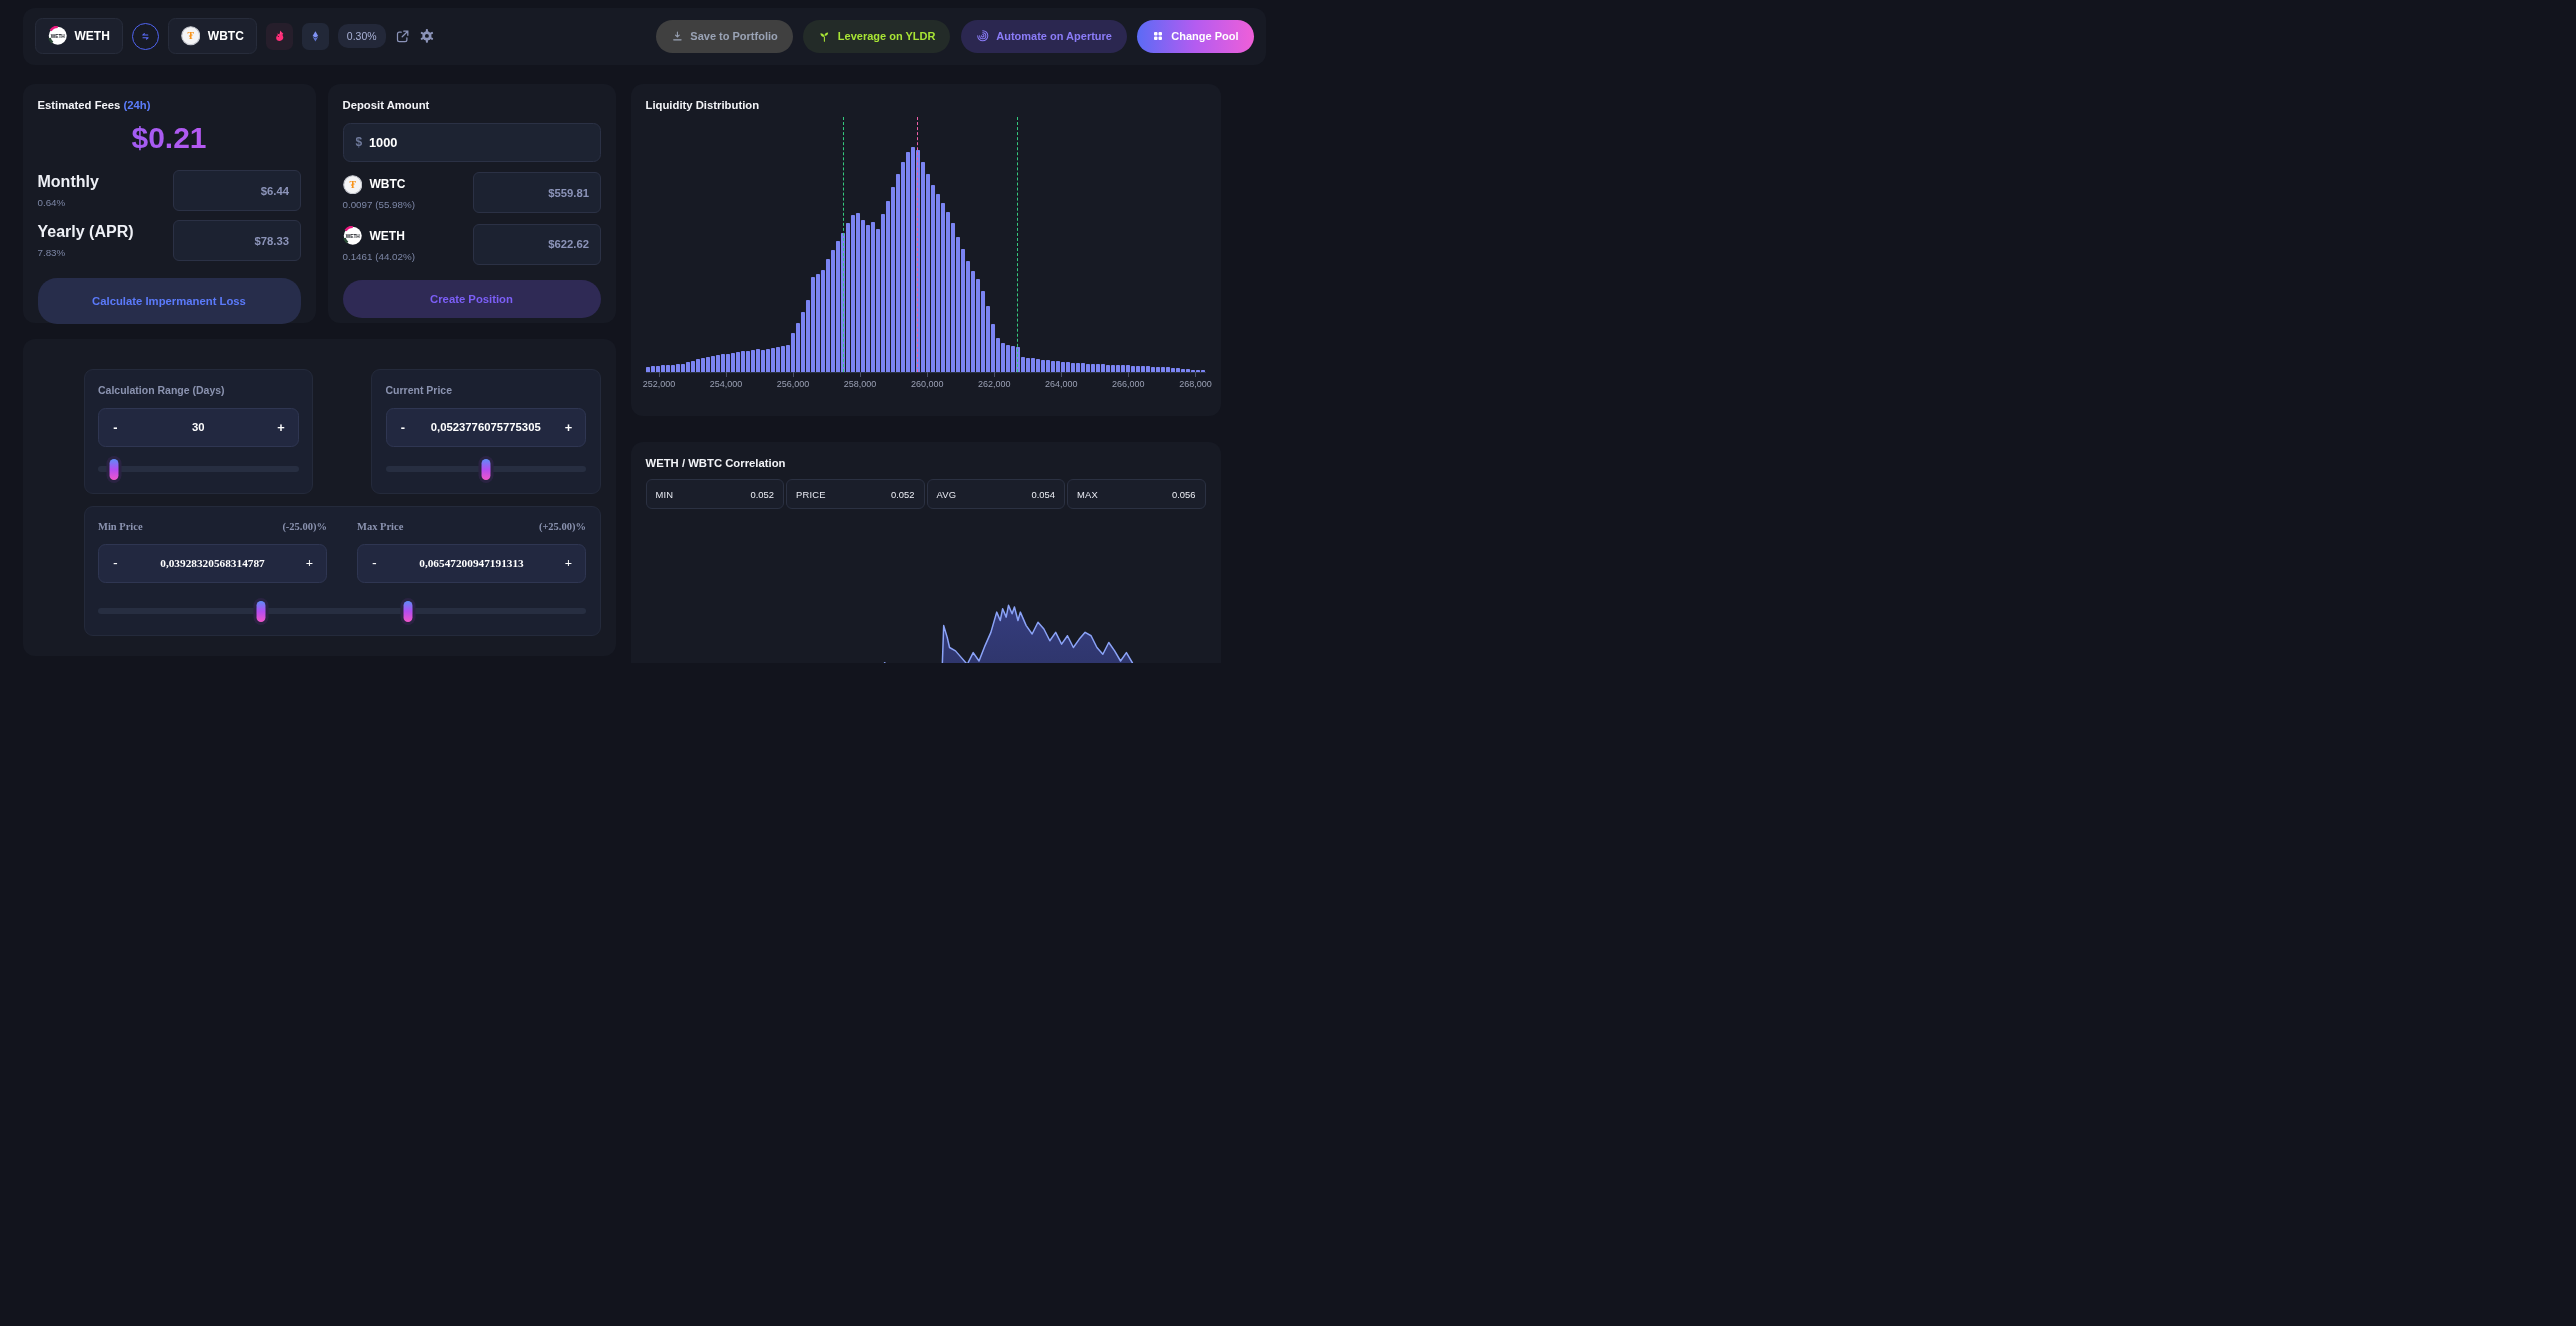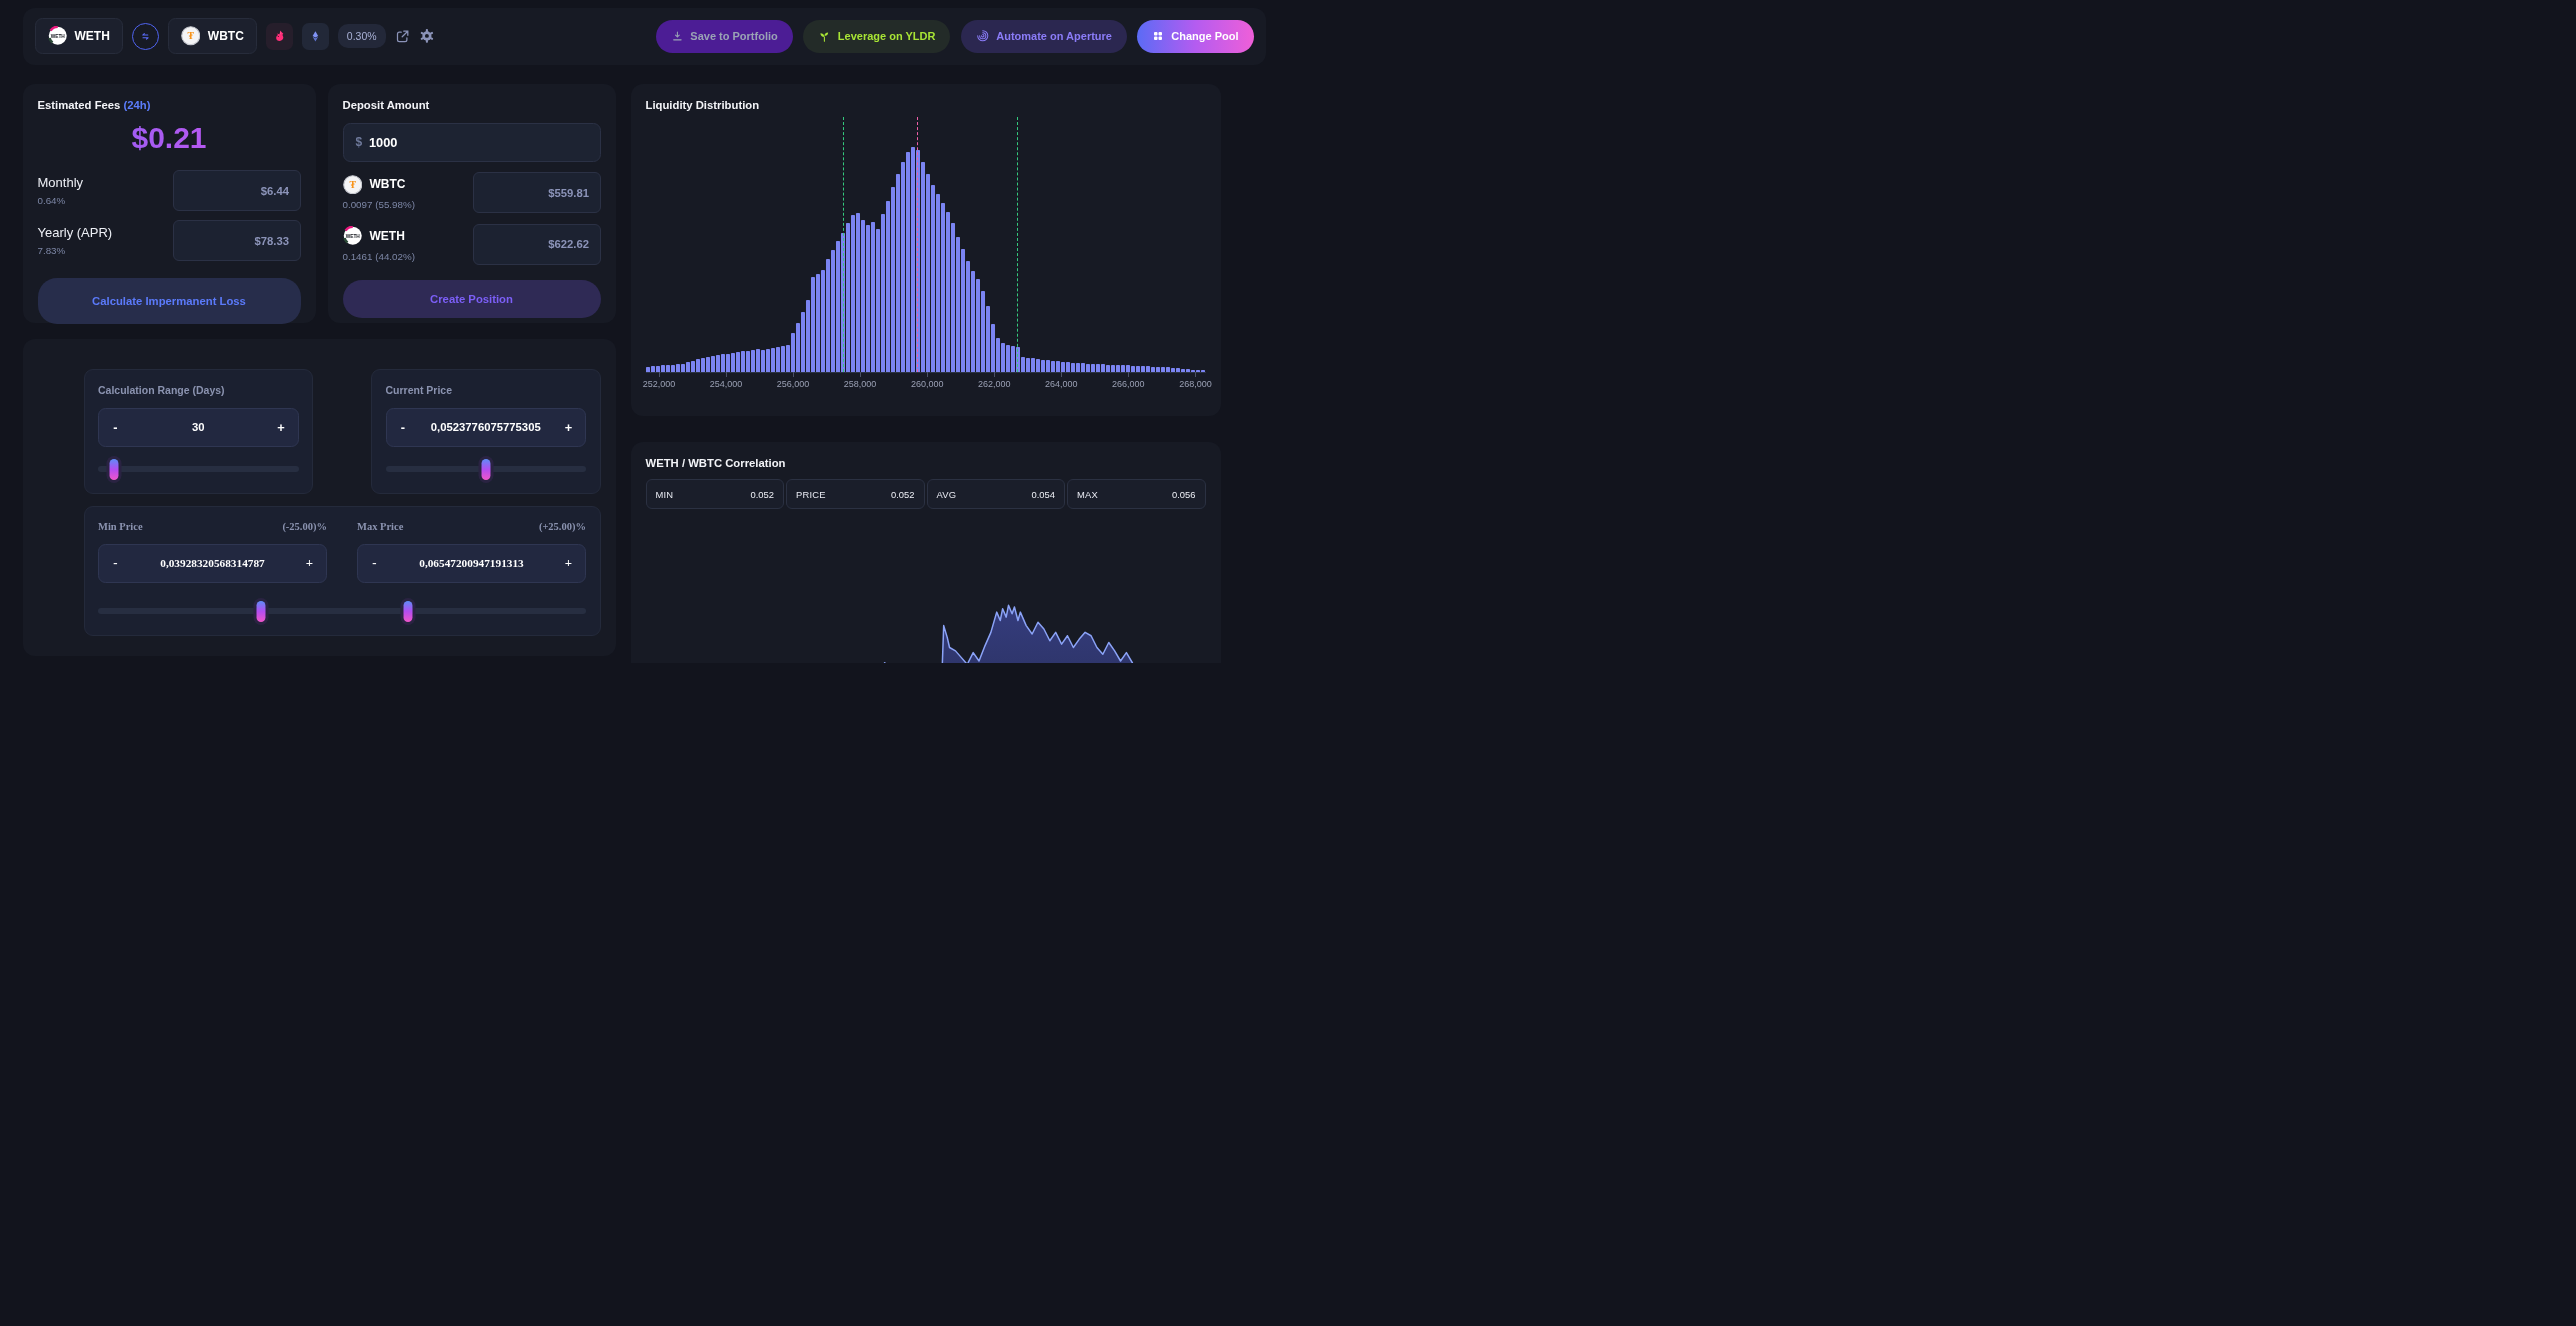--- a/index.html
+++ b/index.html
@@ -39,21 +39,21 @@
     height:24px; border-radius:10px; background:#232839; color:#a9b1d6;
     font-size:10.5px; display:flex; align-items:center; padding:0 9px;
   }
   .bar-icon-btn { background:none; border:none; cursor:pointer; display:flex; align-items:center; }
   .topbar-right { display:flex; align-items:center; gap:10.5px; }
   .pill-btn {
     height:33px; border:none; border-radius:16.5px; padding:0 15px;
     display:flex; align-items:center; gap:6.8px; font-weight:bold; font-size:11px;
     cursor:pointer; font-family:inherit;
   }
-  .save-btn { background:#4c1d95; color:#9aa3b5; }
+  .save-btn { background:#404040; color:#9aa3b5; }
   .leverage-btn { background:#232b28; color:#a8e535; }
   .automate-btn { background:#2b2750; color:#8b7cf8; }
   .changepool-btn { background:linear-gradient(90deg,#5b6bf5,#b45cf0,#ef5fd8); color:#fff; }
 
   
   .content { display:flex; gap:15px; }
   .col-left { width:593px; flex:0 0 auto; }
   .col-right { width:590px; flex:0 0 auto; }
   .card { background:#171a24; border-radius:12px; }
 
@@ -65,21 +65,21 @@
   .muted { color:#8b93b0; }
   .accent-period { color:#5b7cfa; }
 
   
   .fee-big {
     text-align:center; font-size:30px; font-weight:bold; margin:10.5px 0 15px 0;
     background:linear-gradient(90deg,#8c62f5,#cd53ef);
     -webkit-background-clip:text; background-clip:text; color:transparent;
   }
   .fee-row { display:flex; justify-content:space-between; align-items:center; margin-top:9px; }
-  .fee-row-label { font-size:13px; font-weight:normal; color:#eef0f6; }
+  .fee-row-label { font-size:16px; font-weight:bold; color:#eef0f6; }
   .fee-row-pct { font-size:9.8px; color:#7d87a6; margin-top:5.3px; }
   .value-box {
     width:128px; height:41px; background:#1c2231; border:0.8px solid #2b3145;
     border-radius:6px; display:flex; align-items:center; justify-content:flex-end;
     padding:0 10.5px; color:#8b93b8; font-weight:bold; font-size:11.3px;
   }
   .il-btn {
     margin-top:16.5px; width:100%; height:46px; border:none; border-radius:19px;
     background:#272d4b; color:#5b7afa; font-weight:bold; font-size:11.3px;
     cursor:pointer; font-family:inherit;

